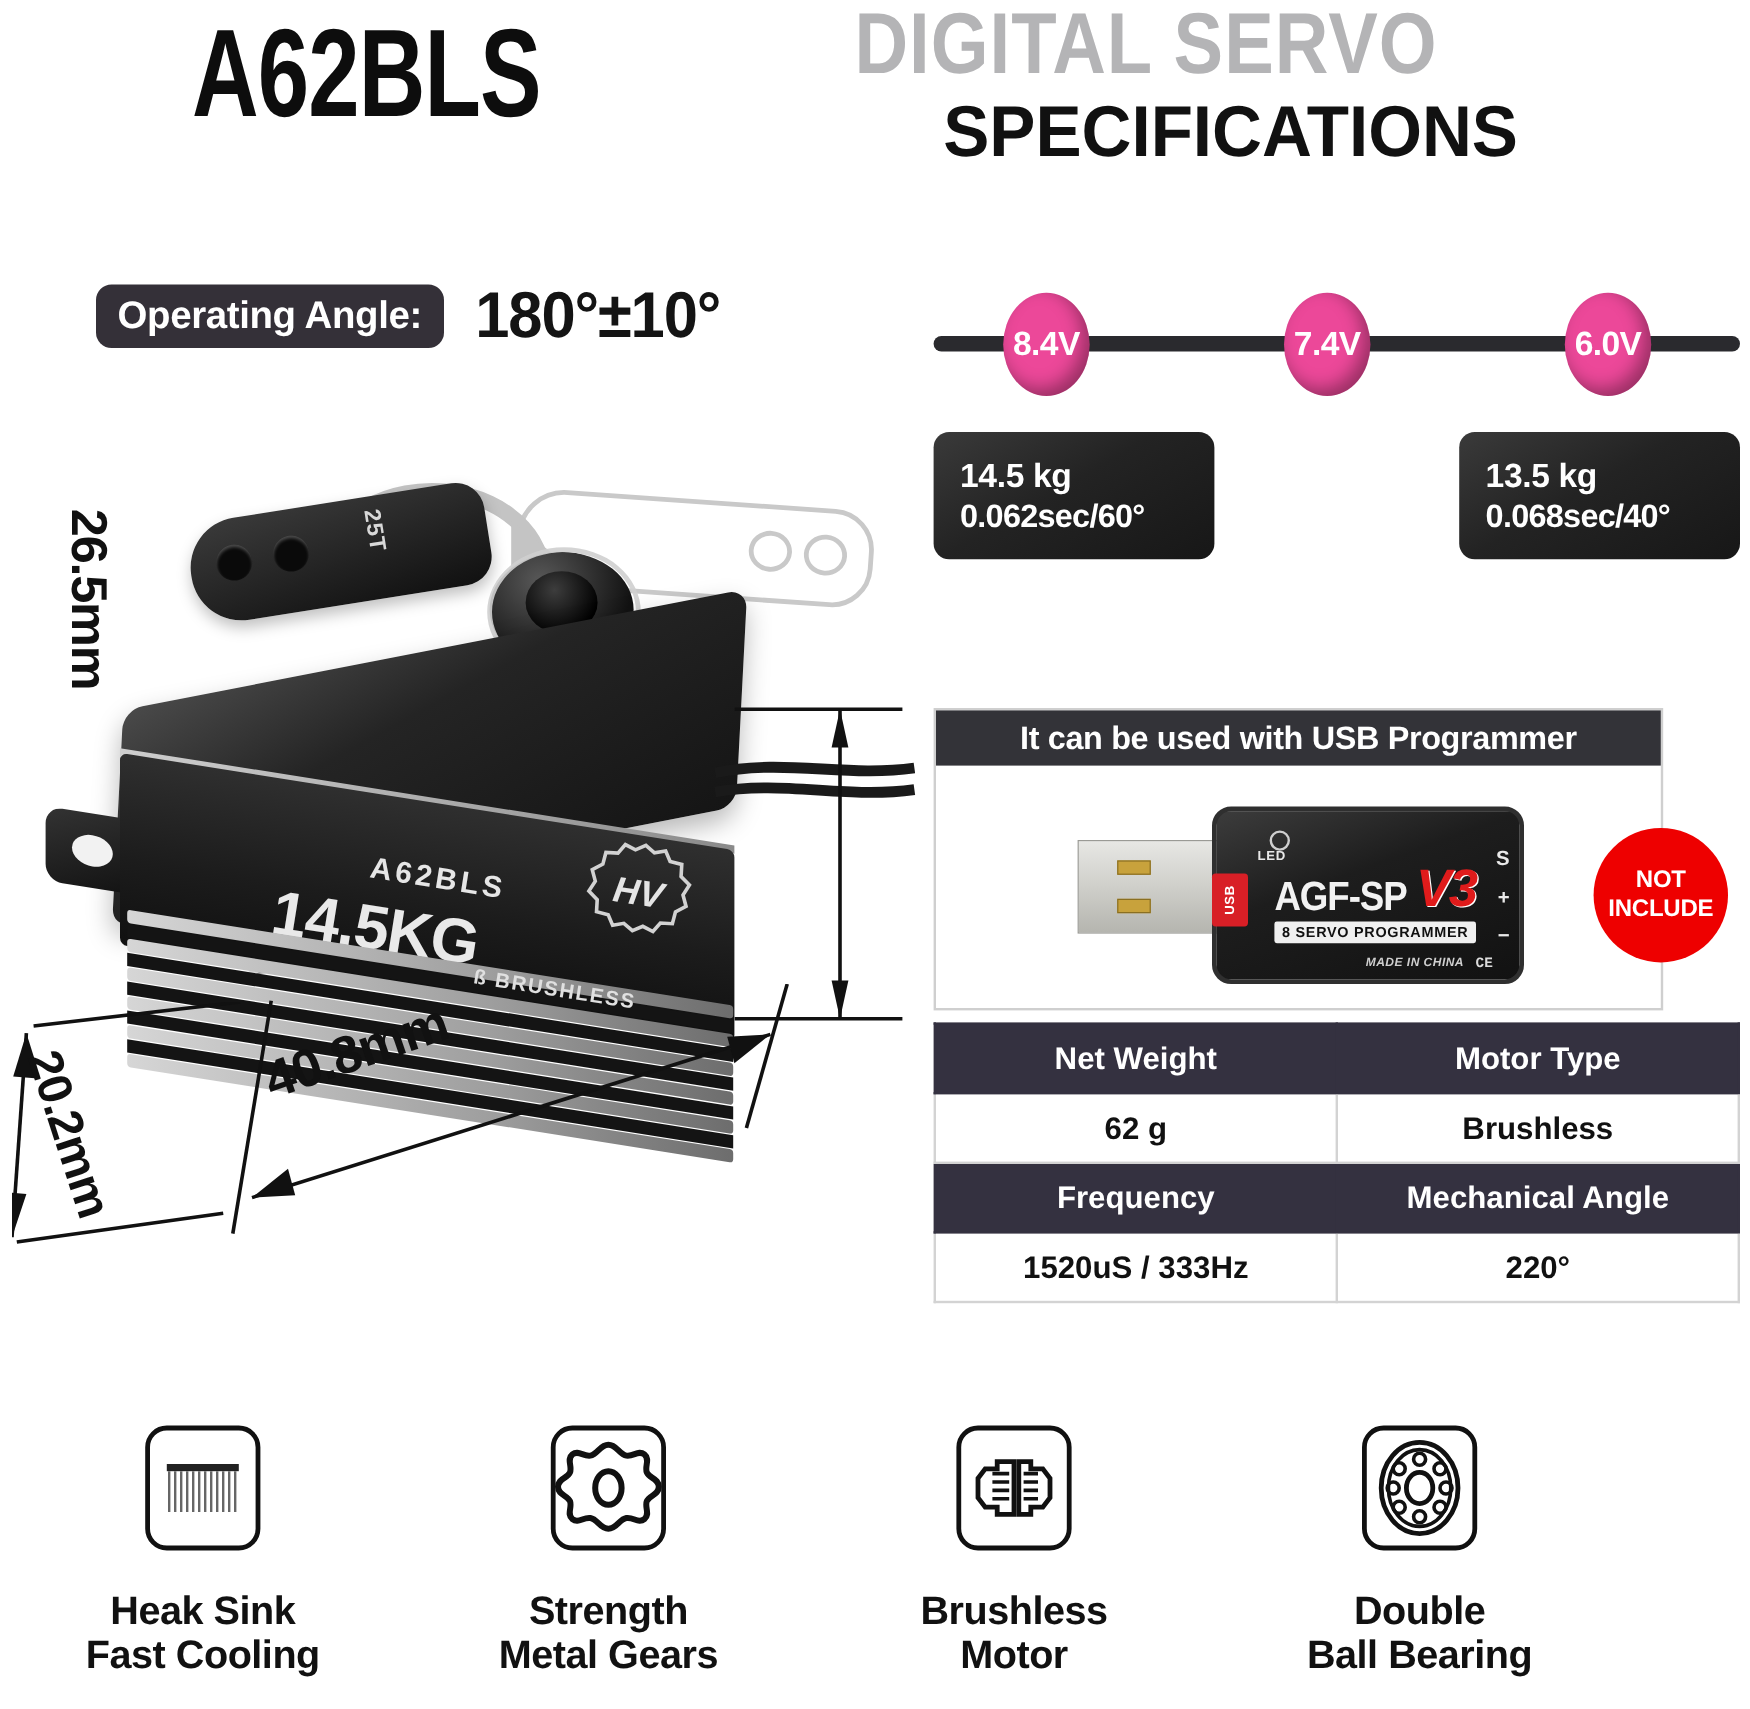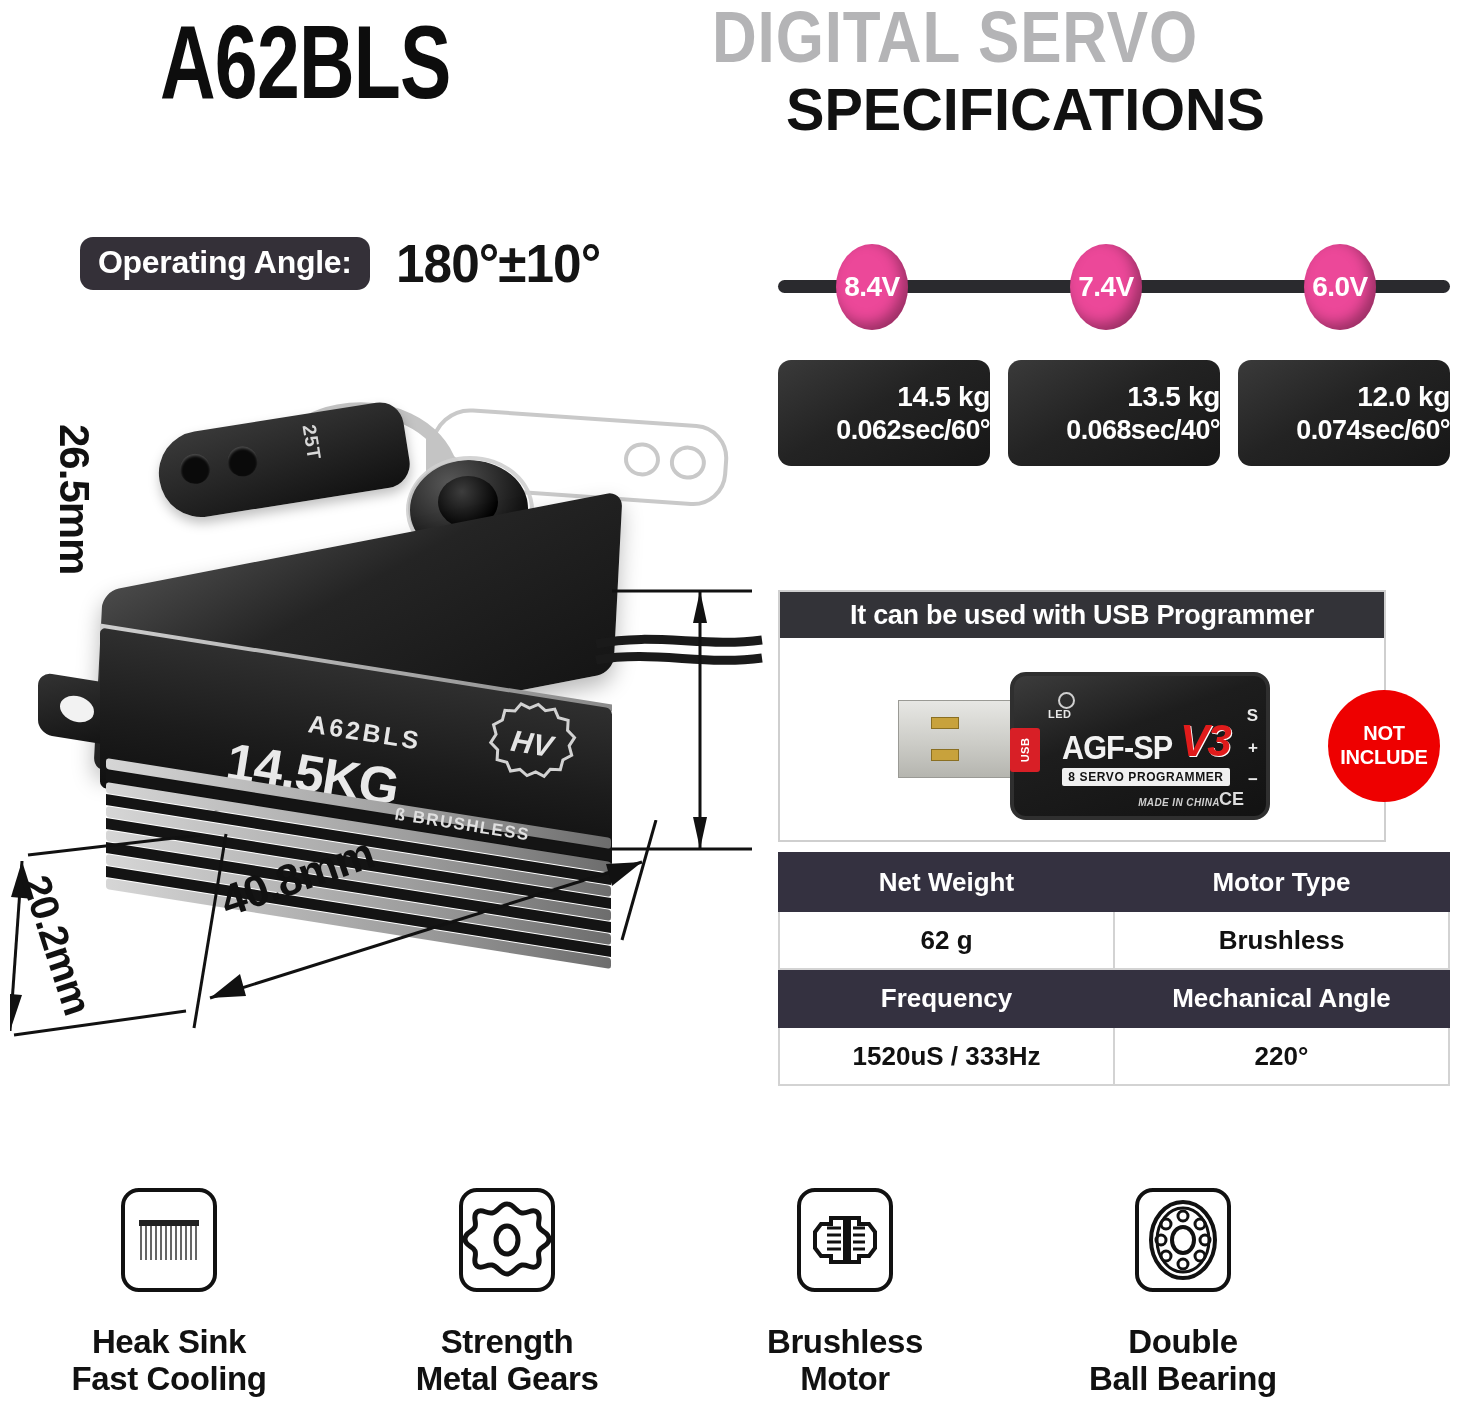--- a/index.html
+++ b/index.html
@@ -126,23 +126,24 @@
     display: flex;
     justify-content: space-between;
   }
   .torque-box {
     width: 212px; height: 106px;
     border-radius: 13px;
     background: linear-gradient(150deg, #3a3a3a 0%, #232323 45%, #171717 100%);
     color: #ffffff;
     display: flex;
     flex-direction: column;
-    align-items: flex-end;
+    align-items: flex-start;
     justify-content: center;
     gap: 2px;
+    padding-left: 22px;
   }
   .torque-kg {
     font-size: 28px;
     font-weight: 700;
     letter-spacing: -0.3px;
   }
   .torque-speed {
     font-size: 27px;
     font-weight: 700;
     letter-spacing: -0.6px;
@@ -521,23 +522,24 @@
     right: 46px; bottom: 8px;
     font-size: 10px;
     font-weight: 700;
     color: #cfcfcf;
     letter-spacing: 0.4px;
     font-style: italic;
   }
   #usb-ce {
     position: absolute;
     right: 22px; bottom: 6px;
-    font-size: 18px;
+    font-size: 12px;
     font-weight: 700;
     color: #dcdcdc;
+    font-family: Liberation Mono, monospace;
   }
   .usb-port {
     position: absolute;
     right: 8px;
     font-size: 17px;
     font-weight: 700;
     color: #e9e9e9;
   }
   #usb-port-s { top: 30px; }
   #usb-port-p { top: 62px; }
@@ -635,24 +637,20 @@
 </div>
 
 <div id="torque-row">
   <div class="torque-box">
     <div class="torque-kg">14.5 kg</div>
     <div class="torque-speed">0.062sec/60°</div>
   </div>
   <div class="torque-box">
     <div class="torque-kg">13.5 kg</div>
     <div class="torque-speed">0.068sec/40°</div>
-  </div>
-  <div class="torque-box">
-    <div class="torque-kg">12.0 kg</div>
-    <div class="torque-speed">0.074sec/60°</div>
   </div>
 </div>
 
 <div id="product-area">
 
   <div id="ghost-horn">
     <div class="ghost-hole" id="ghost-hole-a"></div>
     <div class="ghost-hole" id="ghost-hole-b"></div>
   </div>
   <svg id="rotation-arrow" viewBox="0 0 260 150">

